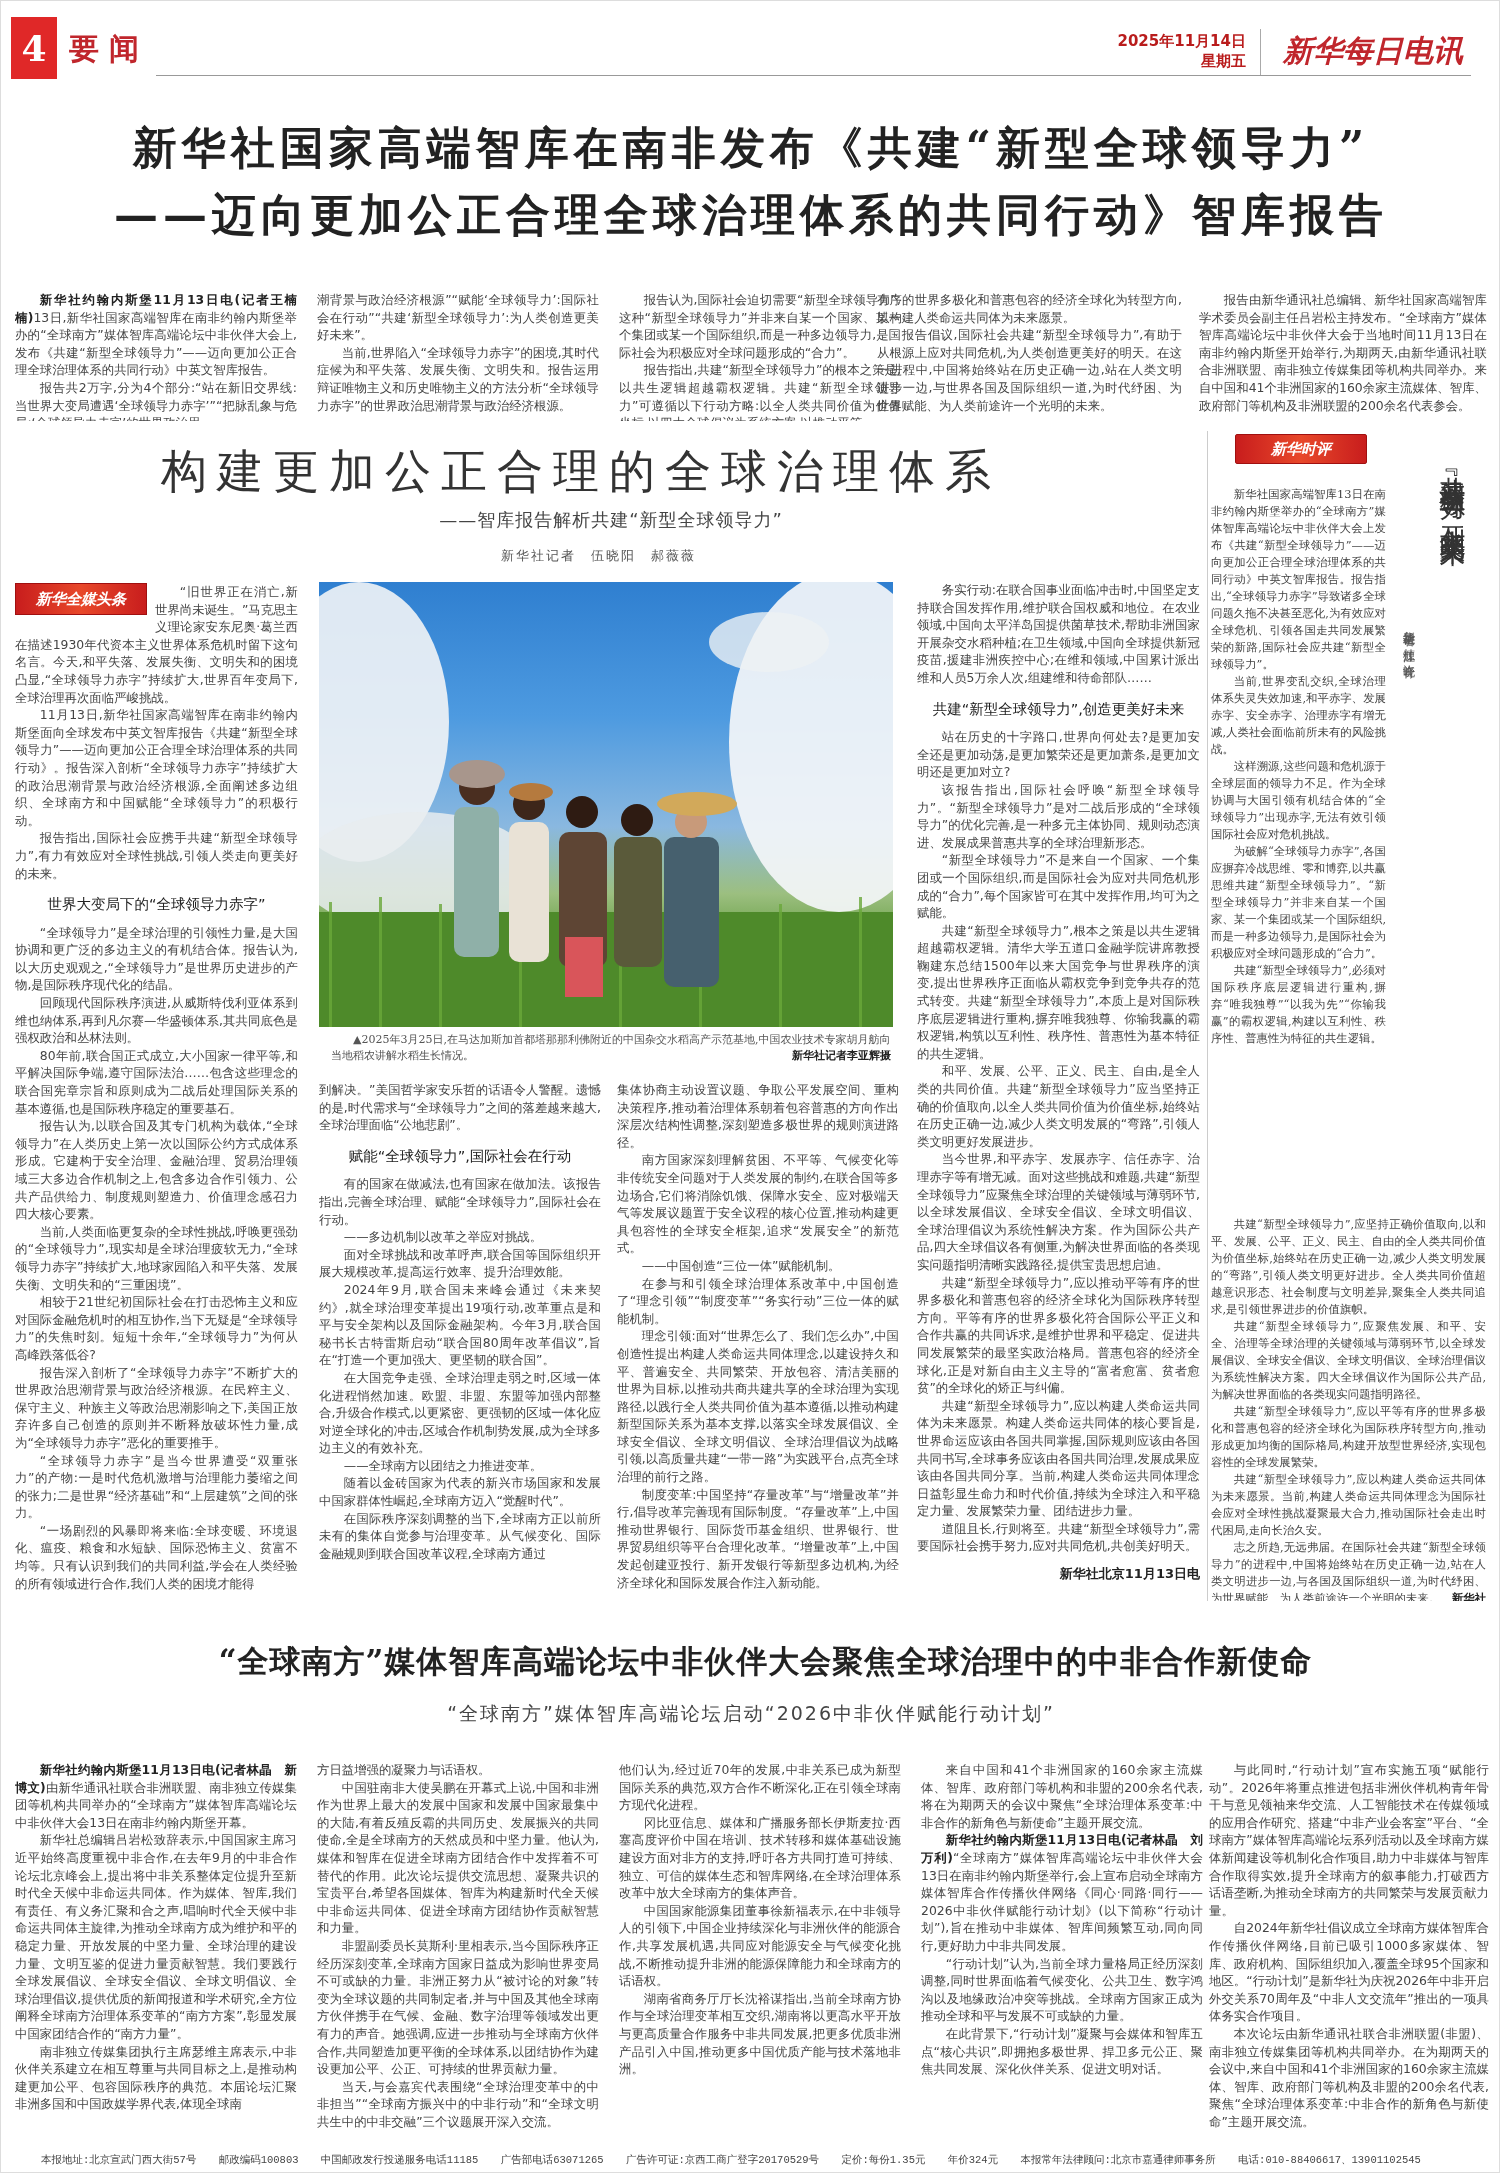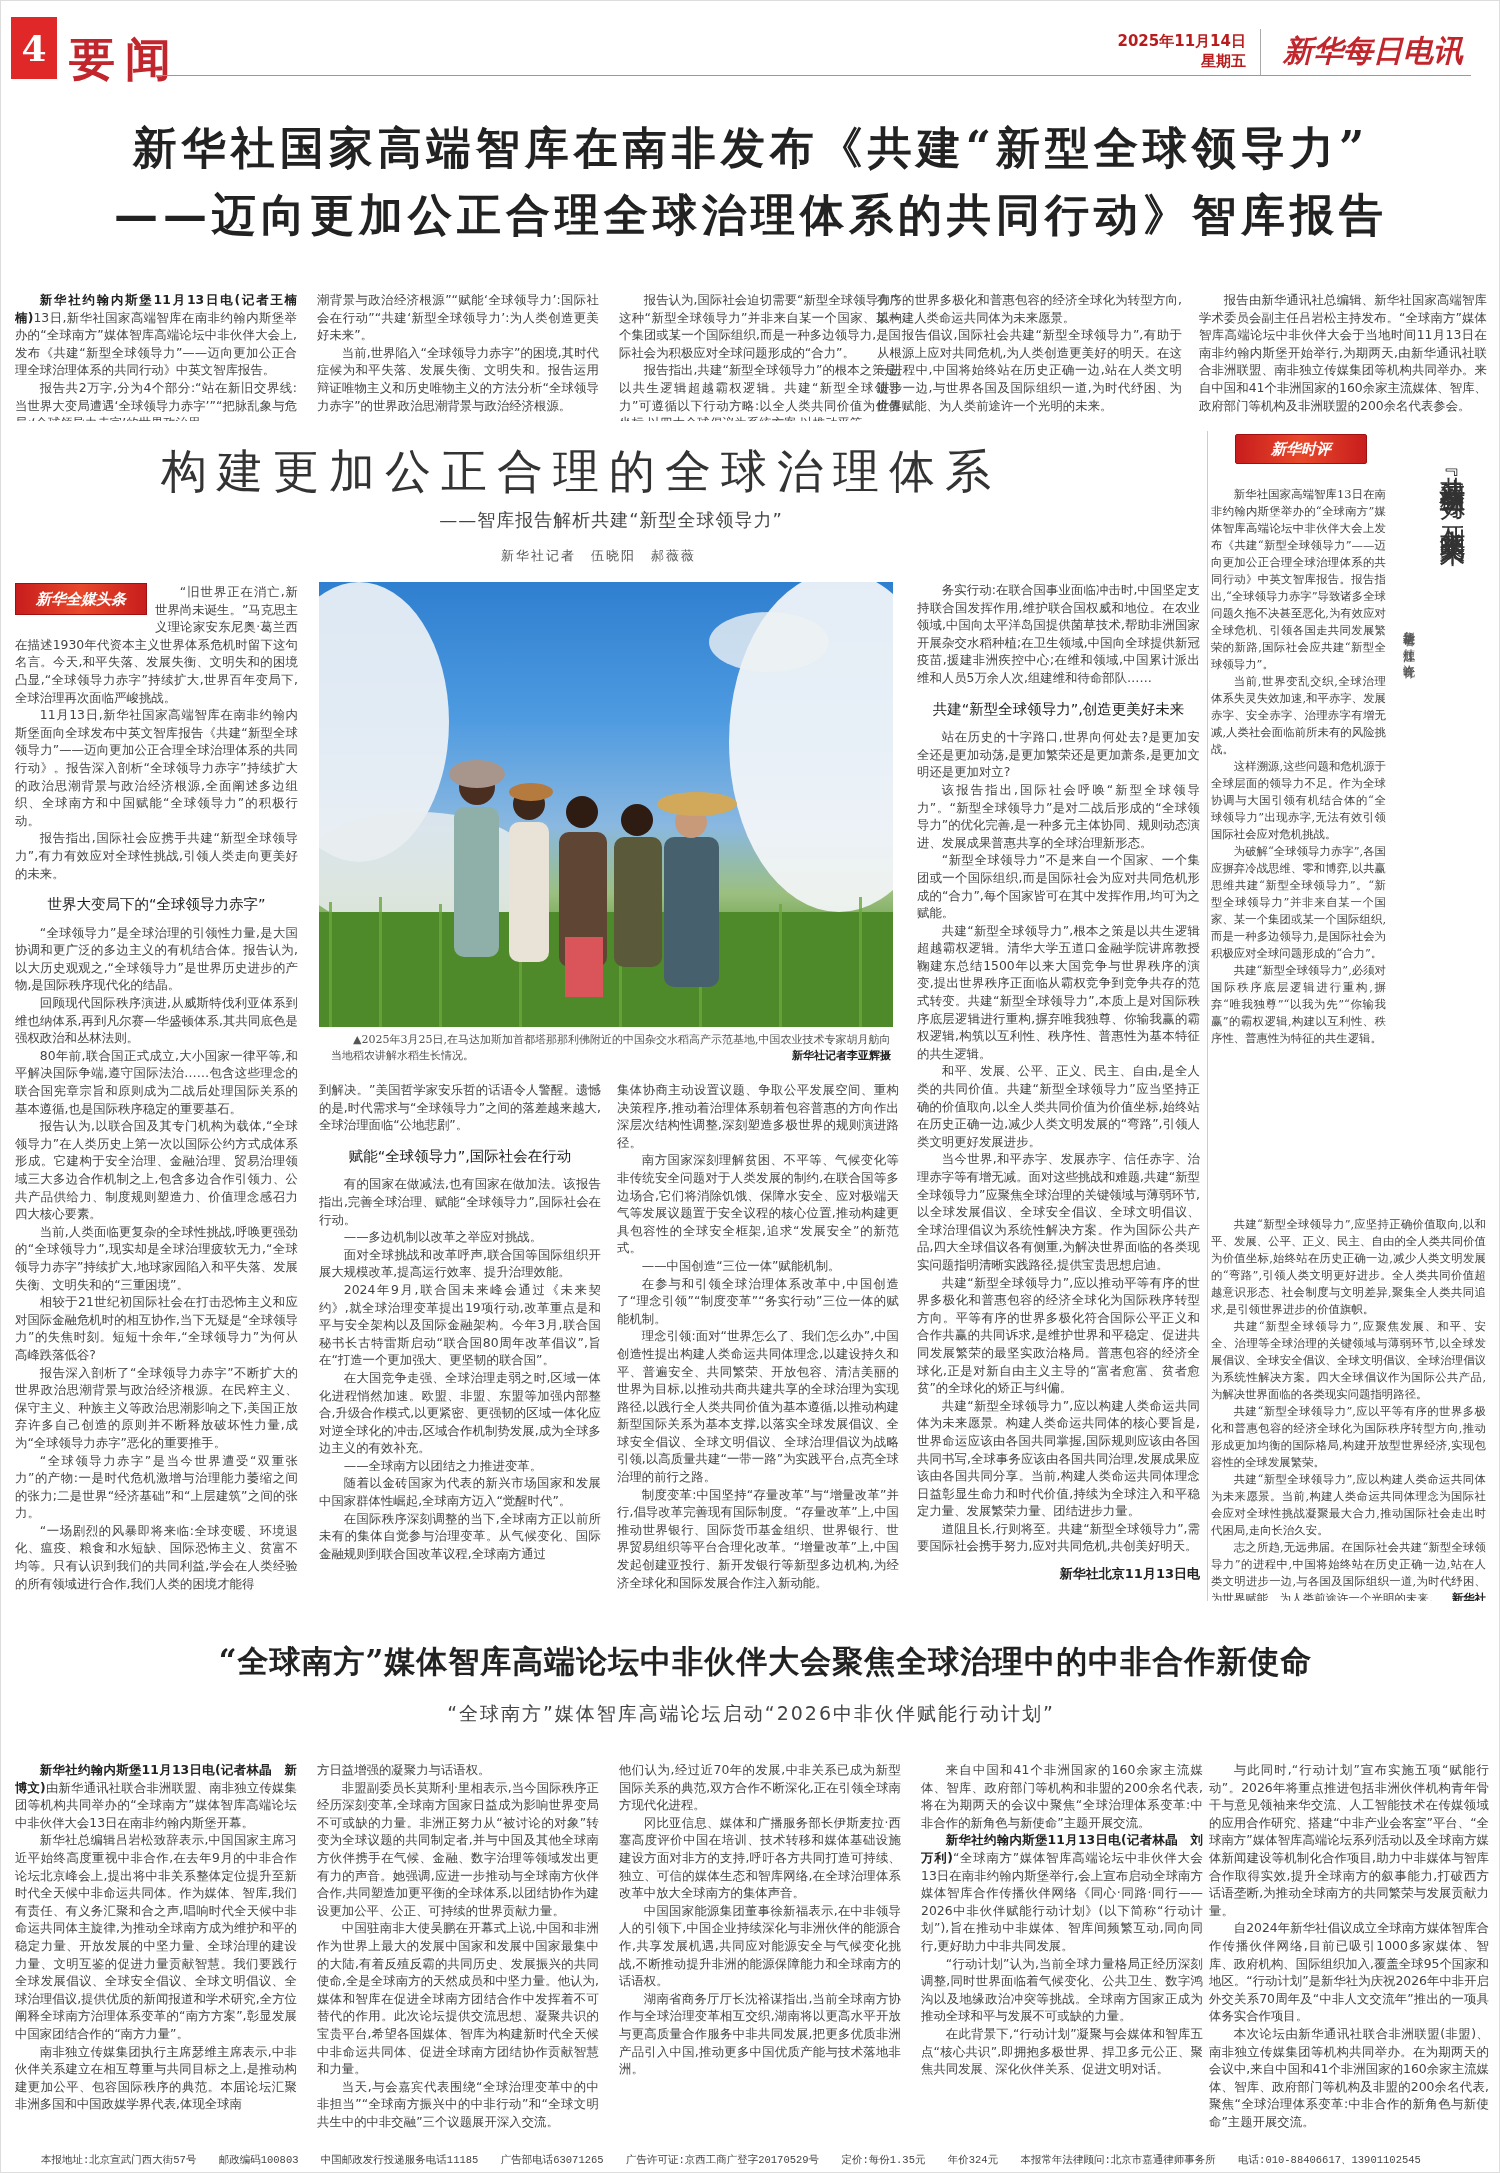--- a/index.html
+++ b/index.html
@@ -2,21 +2,21 @@
 <html><head>
 <meta charset="utf-8">
 <style>
   * { margin:0; padding:0; box-sizing:border-box; }
   body { width:1500px; height:2173px; background:#fff; font-family:"DejaVu Serif", serif; color:#333; position:relative; overflow:hidden; }
   .page { position:absolute; inset:0; border:1px solid #ddd; }
 
   
   .masthead { position:absolute; left:10px; top:16px; width:1480px; height:62px; }
   .page-num { position:absolute; left:0; top:0; width:46px; height:62px; background:#e02828; color:#fff; font-family:"DejaVu Serif",serif; font-weight:bold; font-size:36px; display:flex; align-items:center; justify-content:center; }
-  .section-name { position:absolute; left:58px; top:12px; color:#c0262c; font-size:46px; font-weight:bold; letter-spacing:10px; font-family:"DejaVu Serif",serif; }
+  .section-name { position:absolute; left:58px; top:12px; color:#c0262c; font-size:30px; font-weight:bold; letter-spacing:10px; font-family:"DejaVu Serif",serif; }
   .masthead-rule { position:absolute; left:145px; top:58px; right:20px; height:1px; background:#999; }
   .date-block { position:absolute; right:245px; top:14px; text-align:right; font-family:"DejaVu Sans",sans-serif; font-size:15px; color:#b91c1c; line-height:20px; font-weight:bold;}
   .mh-sep { position:absolute; right:230px; top:12px; width:1px; height:46px; background:#aaa; }
   .brand { position:absolute; right:28px; top:14px; color:#c0262c; font-size:30px; font-weight:bold; font-style:italic; font-family:"DejaVu Serif",serif; }
 
   
   .hl1 { position:absolute; left:0; width:1500px; text-align:center; font-family:"DejaVu Serif",serif; font-weight:bold; color:#222; }
   .hl1.a { top:118px; font-size:44px; letter-spacing:5px; }
   .hl1.b { top:185px; font-size:44px; letter-spacing:5px; }
 
@@ -216,22 +216,22 @@
   <div class="hl2">“全球南方”媒体智库高端论坛中非伙伴大会聚焦全球治理中的中非合作新使命</div>
   <div class="hl2-sub">“全球南方”媒体智库高端论坛启动“2026中非伙伴赋能行动计划”</div>
 
   <div class="col" style="left:14px;top:1760px;width:282px;height:385px;">
     <p><span class="lead">新华社约翰内斯堡11月13日电(记者林晶　新博文)</span><span>由新华通讯社联合非洲联盟、南非独立传媒集团等机构共同举办的“全球南方”媒体智库高端论坛中非伙伴大会13日在南非约翰内斯堡开幕。</span></p>
     <p>新华社总编辑吕岩松致辞表示,中国国家主席习近平始终高度重视中非合作,在去年9月的中非合作论坛北京峰会上,提出将中非关系整体定位提升至新时代全天候中非命运共同体。作为媒体、智库,我们有责任、有义务汇聚和合之声,唱响时代全天候中非命运共同体主旋律,为推动全球南方成为维护和平的稳定力量、开放发展的中坚力量、全球治理的建设力量、文明互鉴的促进力量贡献智慧。我们要践行全球发展倡议、全球安全倡议、全球文明倡议、全球治理倡议,提供优质的新闻报道和学术研究,全方位阐释全球南方治理体系变革的“南方方案”,彰显发展中国家团结合作的“南方力量”。</p>
     <p>南非独立传媒集团执行主席瑟维主席表示,中非伙伴关系建立在相互尊重与共同目标之上,是推动构建更加公平、包容国际秩序的典范。本届论坛汇聚非洲多国和中国政媒学界代表,体现全球南</p>
   </div>
   <div class="col" style="left:316px;top:1760px;width:282px;height:385px;">
     <p style="text-indent:0">方日益增强的凝聚力与话语权。</p>
+    <p>中国驻南非大使吴鹏在开幕式上说,中国和非洲作为世界上最大的发展中国家和发展中国家最集中的大陆,有着反殖反霸的共同历史、发展振兴的共同使命,全是全球南方的天然成员和中坚力量。他认为,媒体和智库在促进全球南方团结合作中发挥着不可替代的作用。此次论坛提供交流思想、凝聚共识的宝贵平台,希望各国媒体、智库为构建新时代全天候中非命运共同体、促进全球南方团结协作贡献智慧和力量。</p>
     <p>非盟副委员长莫斯利·里相表示,当今国际秩序正经历深刻变革,全球南方国家日益成为影响世界变局不可或缺的力量。非洲正努力从“被讨论的对象”转变为全球议题的共同制定者,并与中国及其他全球南方伙伴携手在气候、金融、数字治理等领域发出更有力的声音。她强调,应进一步推动与全球南方伙伴合作,共同塑造加更平衡的全球体系,以团结协作为建设更加公平、公正、可持续的世界贡献力量。</p>
-    <p>中国驻南非大使吴鹏在开幕式上说,中国和非洲作为世界上最大的发展中国家和发展中国家最集中的大陆,有着反殖反霸的共同历史、发展振兴的共同使命,全是全球南方的天然成员和中坚力量。他认为,媒体和智库在促进全球南方团结合作中发挥着不可替代的作用。此次论坛提供交流思想、凝聚共识的宝贵平台,希望各国媒体、智库为构建新时代全天候中非命运共同体、促进全球南方团结协作贡献智慧和力量。</p>
     <p>当天,与会嘉宾代表围绕“全球治理变革中的中非担当”“全球南方振兴中的中非行动”和“全球文明共生中的中非交融”三个议题展开深入交流。</p>
   </div>
   <div class="col" style="left:618px;top:1760px;width:282px;height:385px;">
     <p style="text-indent:0">他们认为,经过近70年的发展,中非关系已成为新型国际关系的典范,双方合作不断深化,正在引领全球南方现代化进程。</p>
     <p>冈比亚信息、媒体和广播服务部长伊斯麦拉·西塞高度评价中国在培训、技术转移和媒体基础设施建设方面对非方的支持,呼吁各方共同打造可持续、独立、可信的媒体生态和智库网络,在全球治理体系改革中放大全球南方的集体声音。</p>
     <p>中国国家能源集团董事徐新福表示,在中非领导人的引领下,中国企业持续深化与非洲伙伴的能源合作,共享发展机遇,共同应对能源安全与气候变化挑战,不断推动提升非洲的能源保障能力和全球南方的话语权。</p>
     <p>湖南省商务厅厅长沈裕谋指出,当前全球南方协作与全球治理变革相互交织,湖南将以更高水平开放与更高质量合作服务中非共同发展,把更多优质非洲产品引入中国,推动更多中国优质产能与技术落地非洲。</p>
   </div>
   <div class="col" style="left:920px;top:1760px;width:282px;height:385px;">
     <p>来自中国和41个非洲国家的160余家主流媒体、智库、政府部门等机构和非盟的200余名代表,将在为期两天的会议中聚焦“全球治理体系变革:中非合作的新角色与新使命”主题开展交流。</p>

